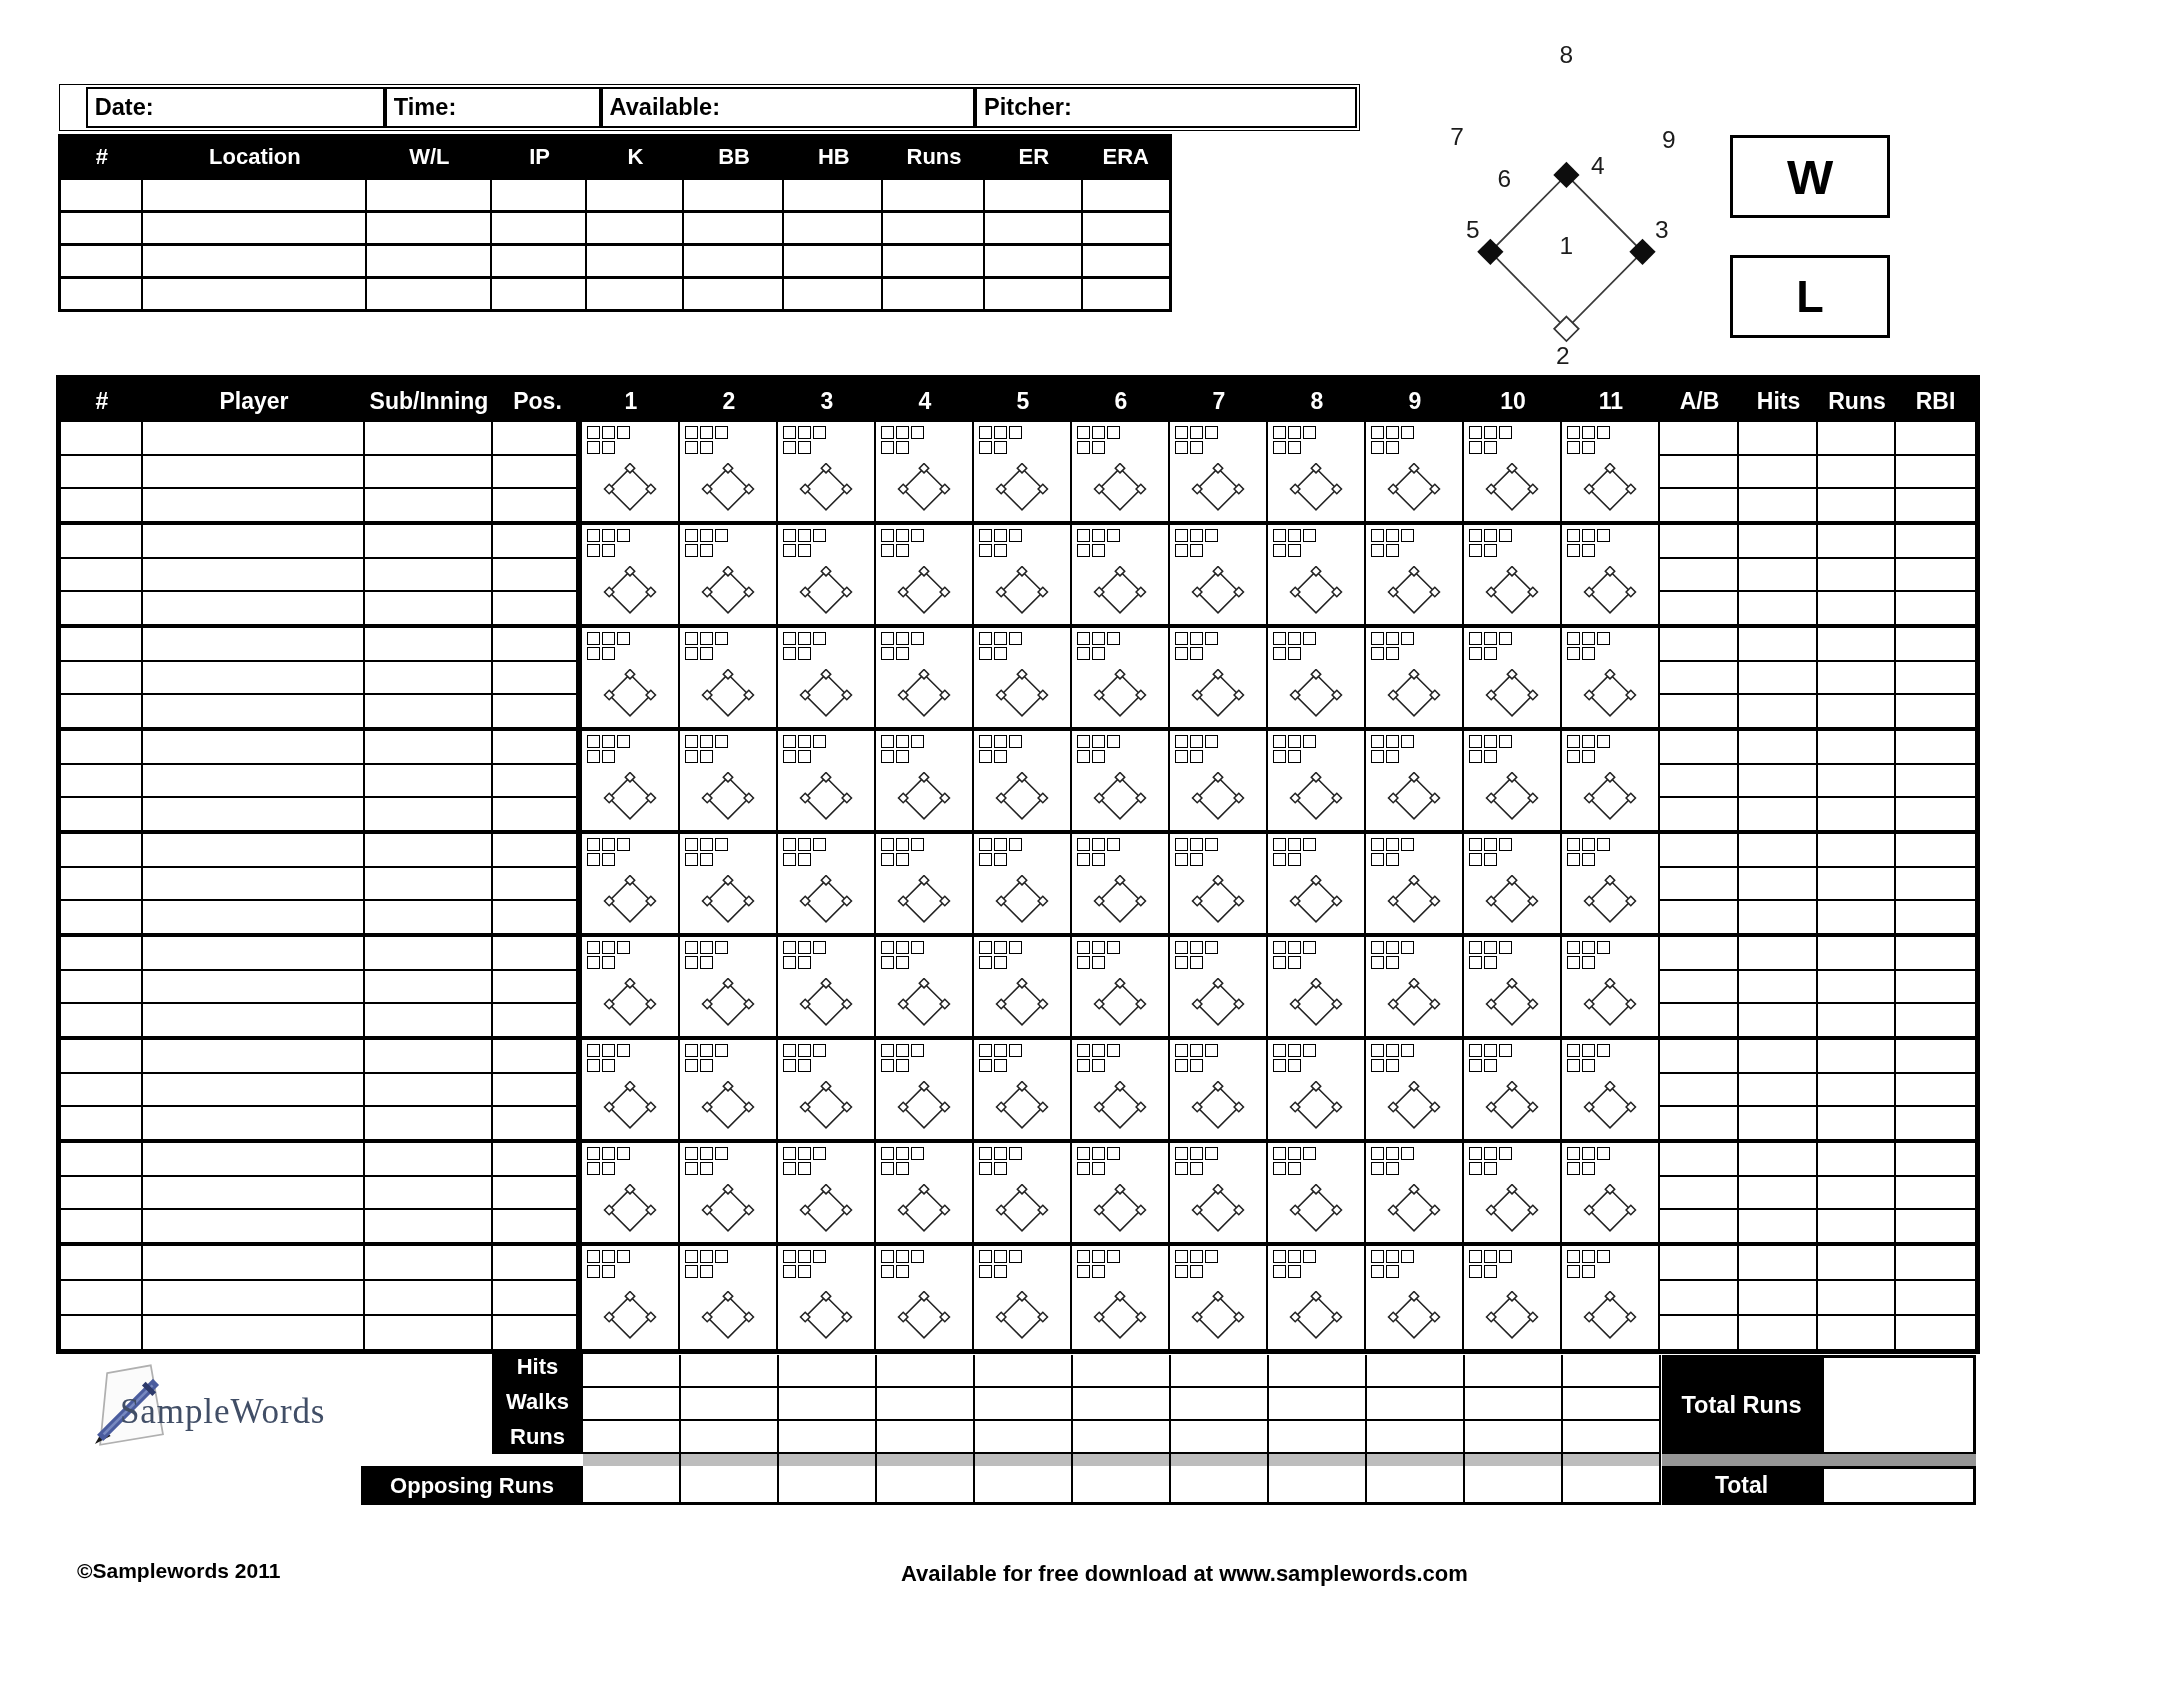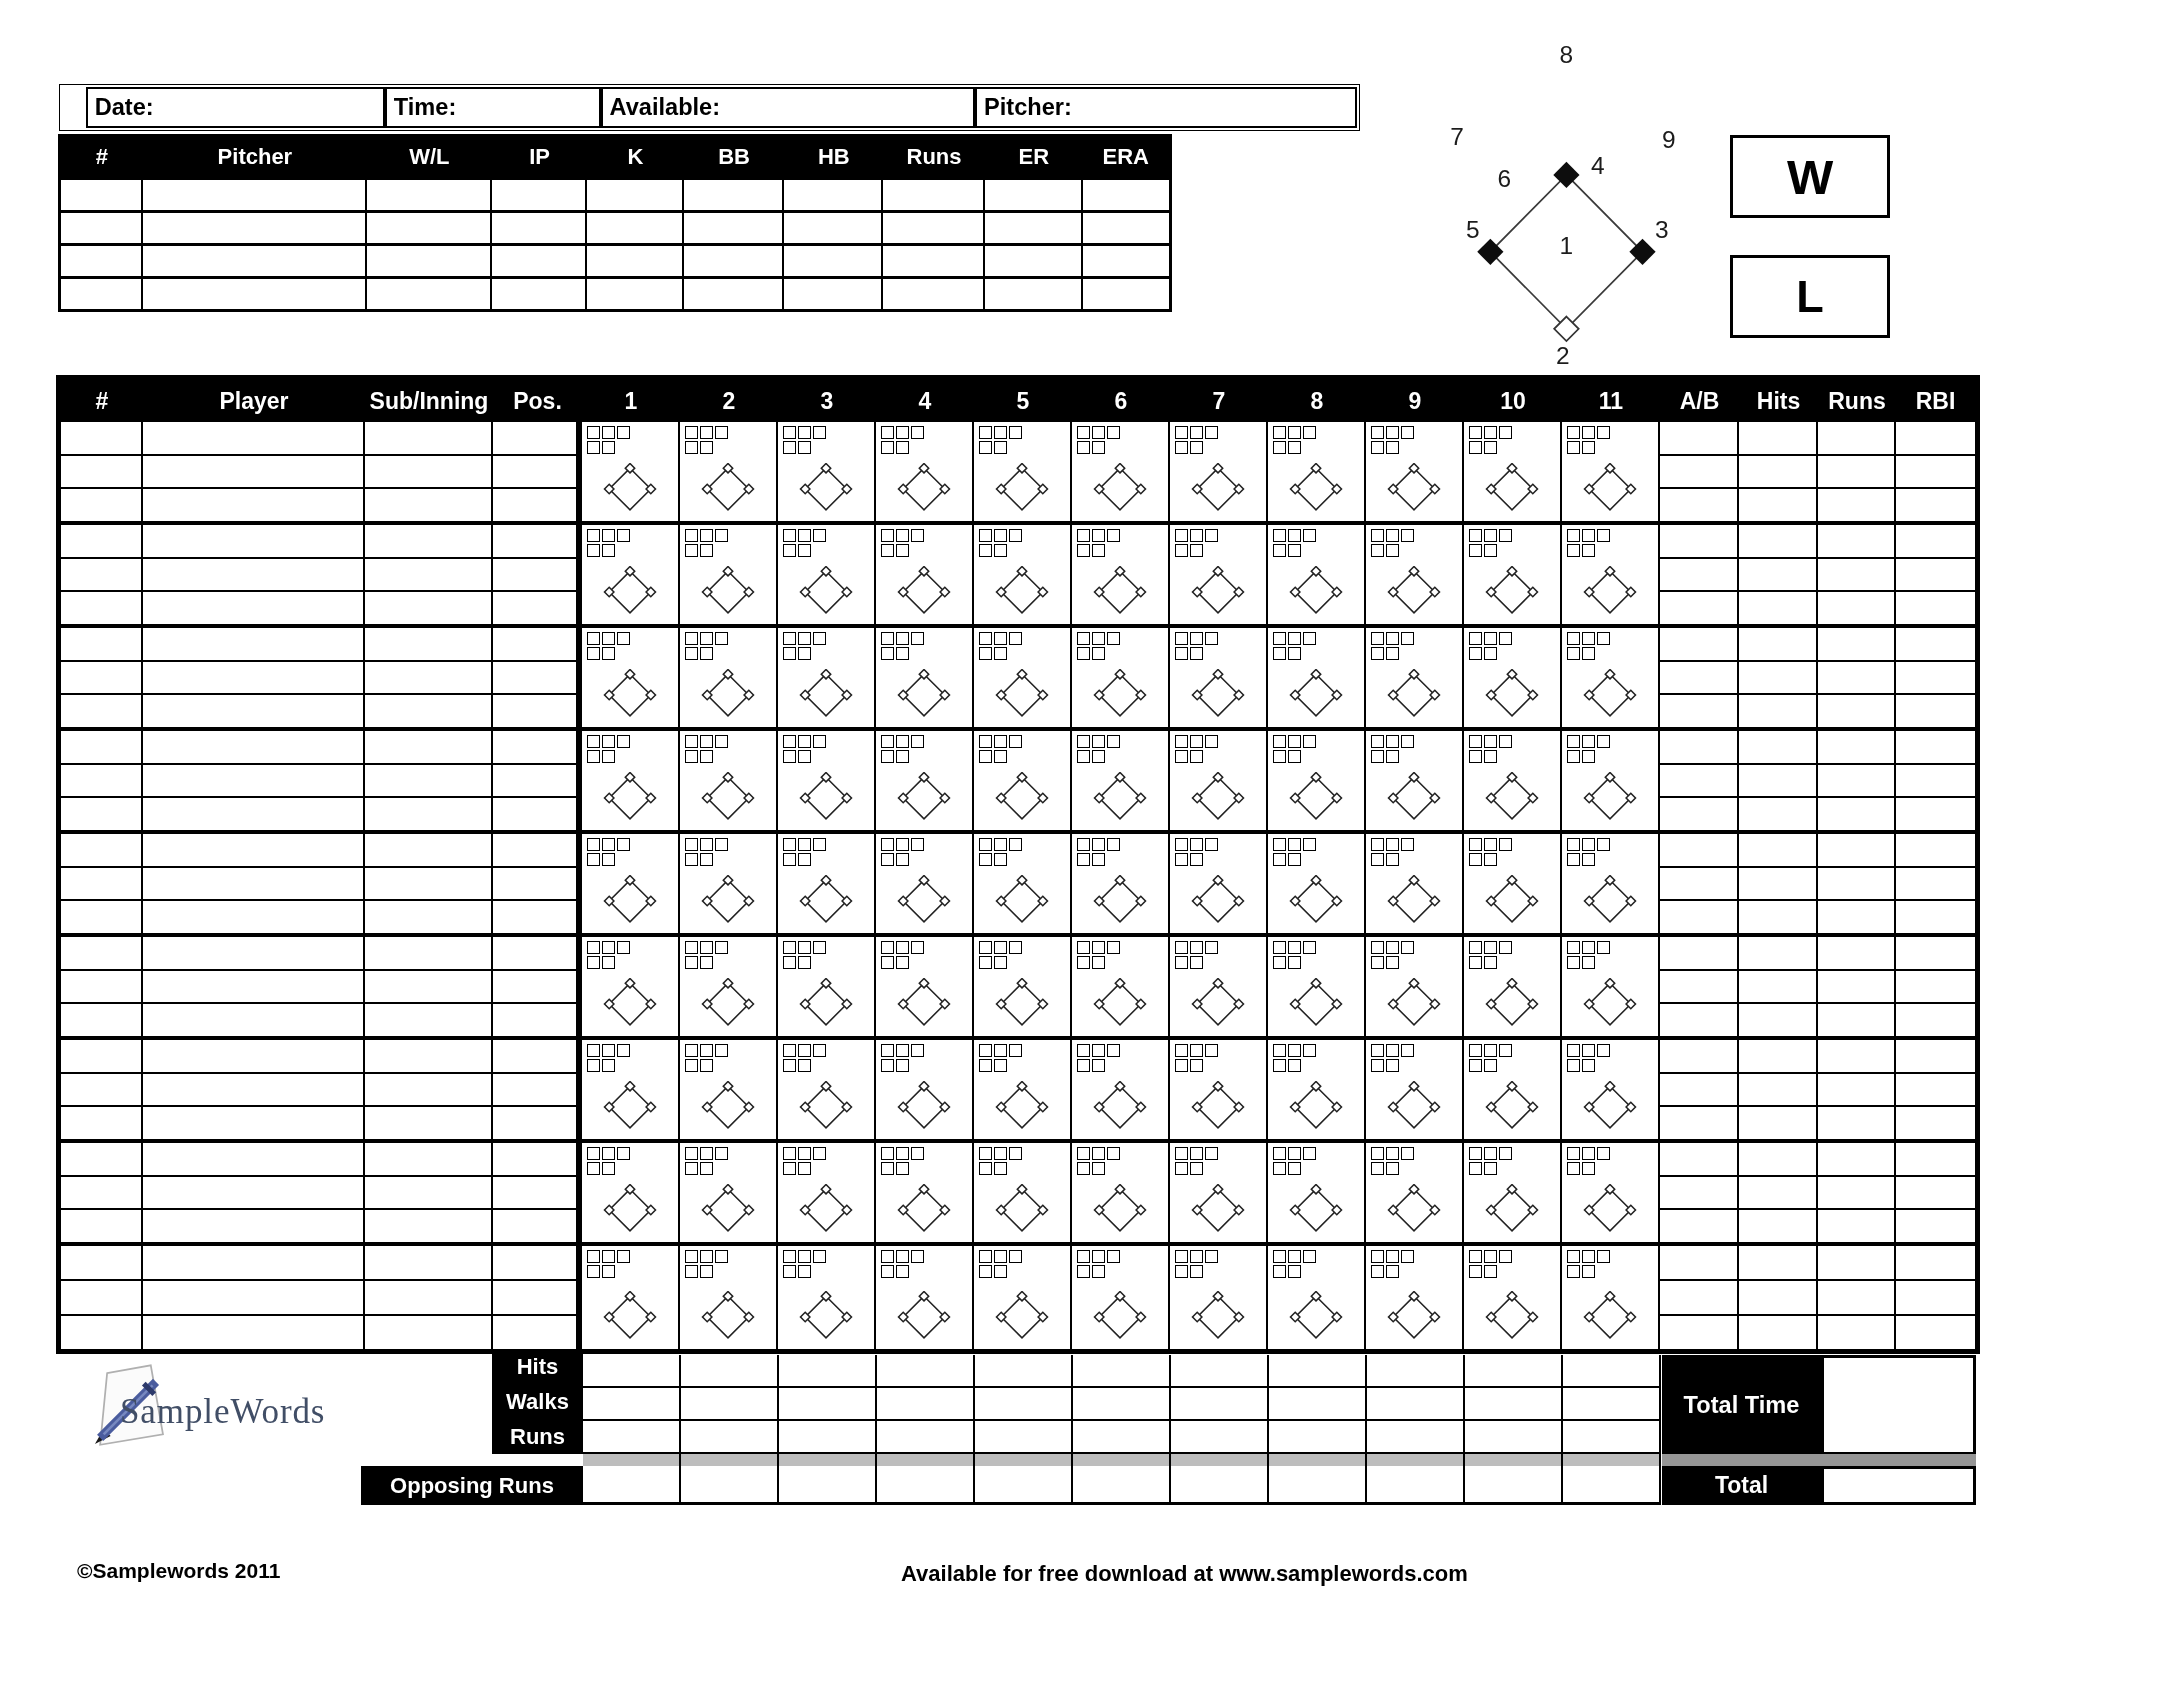--- a/index.html
+++ b/index.html
@@ -86,21 +86,21 @@
         <span class="info-label">Available:</span>
       </div>
       <div class="info-cell" style="width: 390px;">
         <span class="info-label">Pitcher:</span>
       </div>
     </div>
 
   <div id="pitcher-table">
     <div class="pt-row pt-head">
         <div class="pt-hcell">#</div>
-        <div class="pt-hcell">Pitcher</div>
+        <div class="pt-hcell">Location</div>
         <div class="pt-hcell">W/L</div>
         <div class="pt-hcell">IP</div>
         <div class="pt-hcell">K</div>
         <div class="pt-hcell">BB</div>
         <div class="pt-hcell">HB</div>
         <div class="pt-hcell">Runs</div>
         <div class="pt-hcell">ER</div>
         <div class="pt-hcell">ERA</div>
       </div>
     <div class="pt-body">
@@ -2530,21 +2530,21 @@
       <div class="sum-cell" style="height: 39px;"></div>
       <div class="sum-cell" style="height: 39px;"></div>
       <div class="sum-cell" style="height: 39px;"></div>
       <div class="sum-cell" style="height: 39px;"></div>
       <div class="sum-cell" style="height: 39px;"></div>
       <div class="sum-cell" style="height: 39px;"></div>
       <div class="sum-cell" style="height: 39px;"></div>
       <div class="sum-cell" style="height: 39px;"></div>
       <div class="sum-cell" style="height: 39px;"></div>
     </div>
-  <div id="total-runs-box" class="blackbox">Total Time</div>
+  <div id="total-runs-box" class="blackbox">Total Runs</div>
   <div id="total-runs-cell" class="total-cell"></div>
   <div id="gray-dark" style="background: rgb(150, 150, 150);"></div>
   <div id="total-box" class="blackbox">Total</div>
   <div id="total-cell" class="total-cell"></div>
 
   <div id="logo">
     <svg width="92" height="96" viewBox="0 0 105 110">
       <polygon points="24,14 74,5 88,84 16,96" fill="#fbfbfb" stroke="#b0b0b0" stroke-width="2"></polygon>
       <polygon points="10,95 20,78 28,86" fill="#1a1a1a"></polygon>
       <line x1="16" y1="88" x2="80" y2="24" stroke="#4a5c9e" stroke-width="10"></line>

